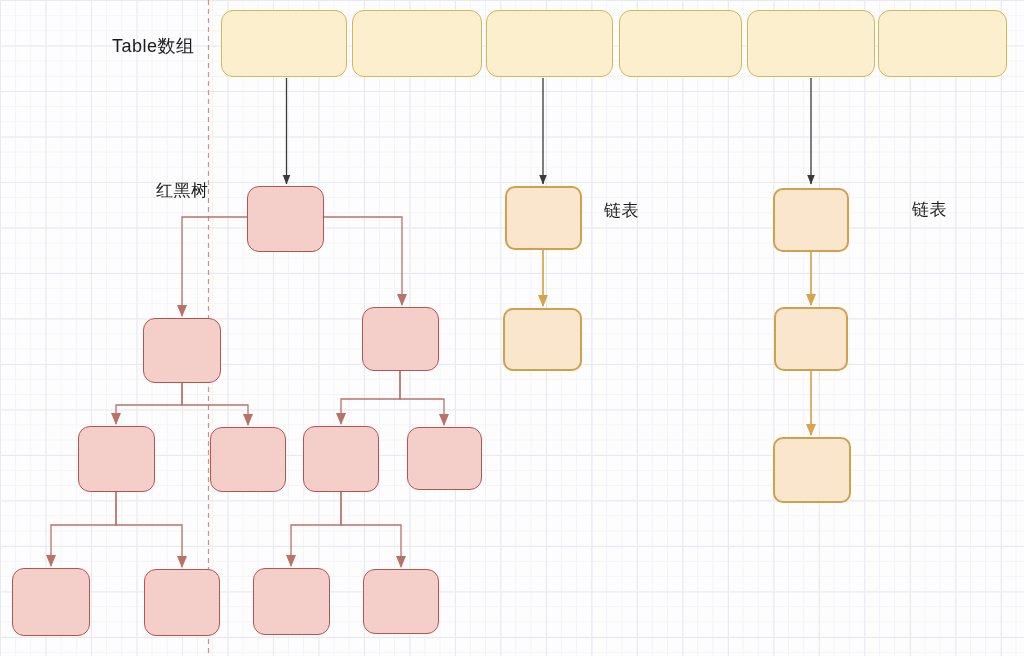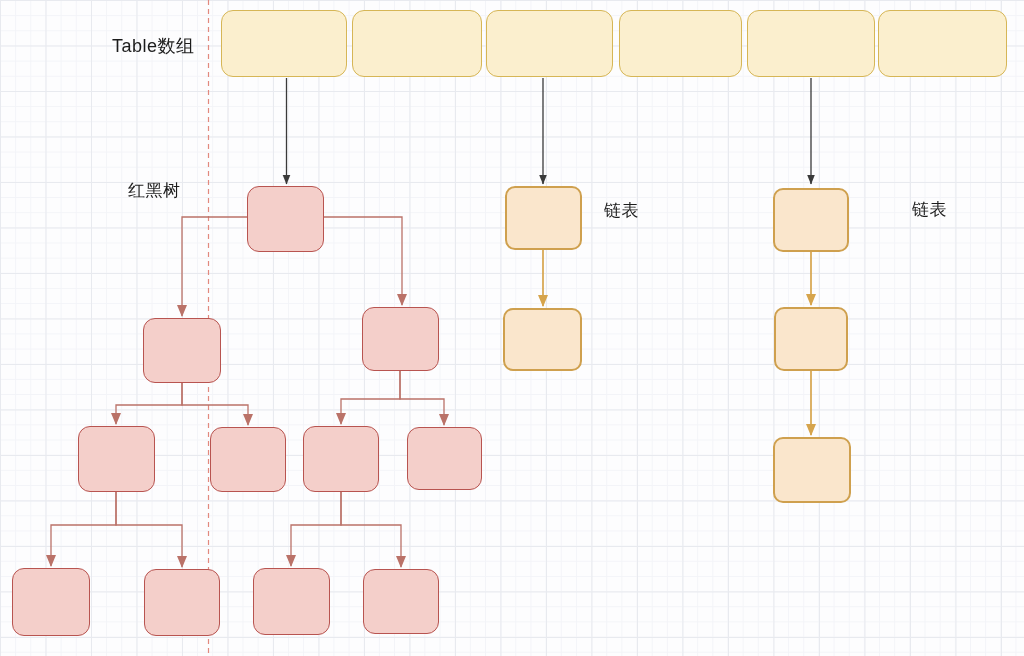--- a/index.html
+++ b/index.html
@@ -96,17 +96,17 @@
   <div class="box tree" style="left:363px;top:569px;width:76px;height:65px"></div>
 
   <div class="box list" style="left:505px;top:186px;width:77px;height:64px"></div>
   <div class="box list" style="left:503px;top:308px;width:79px;height:63px"></div>
 
   <div class="box list" style="left:773px;top:188px;width:76px;height:64px"></div>
   <div class="box list" style="left:774px;top:307px;width:74px;height:64px"></div>
   <div class="box list" style="left:773px;top:437px;width:78px;height:66px"></div>
 
   <div class="lbl" style="left:112px;top:34px;font-size:18px">Table数组</div>
-  <div class="lbl" style="left:128px;top:179px">红黑树</div>
+  <div class="lbl" style="left:156px;top:179px">红黑树</div>
   <div class="lbl" style="left:604px;top:199px">链表</div>
   <div class="lbl" style="left:912px;top:198px">链表</div>
 
 </div>
 
 </body></html>

